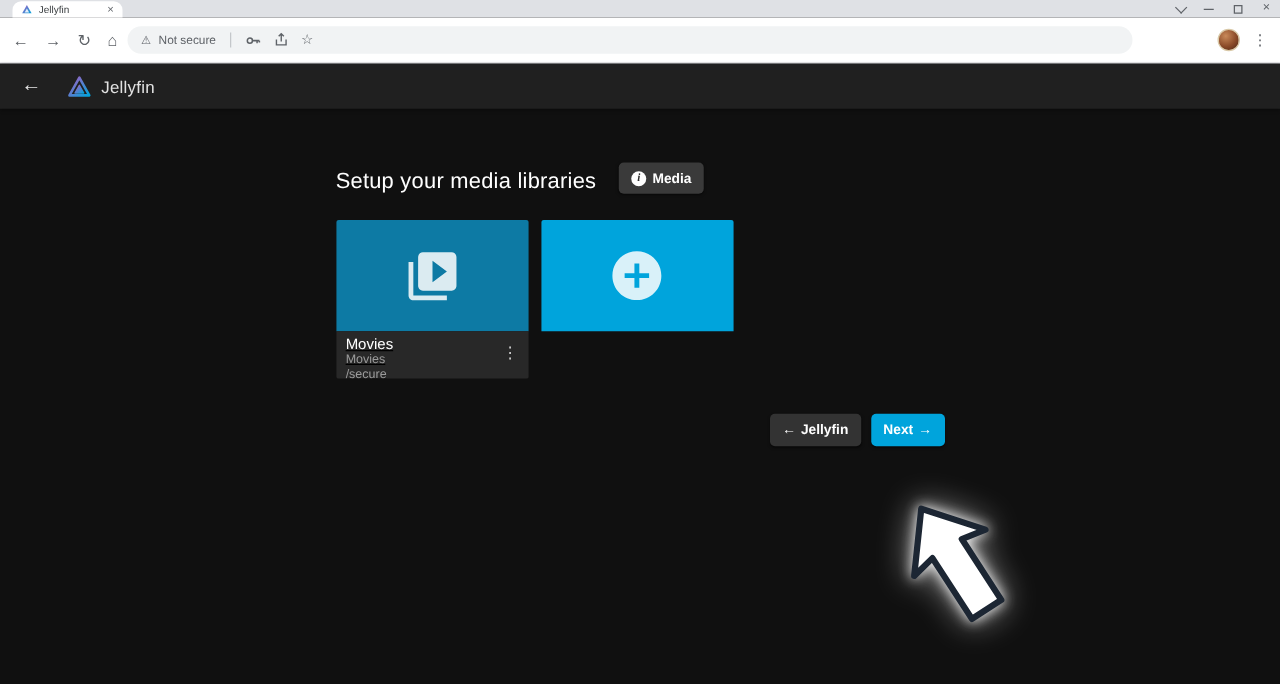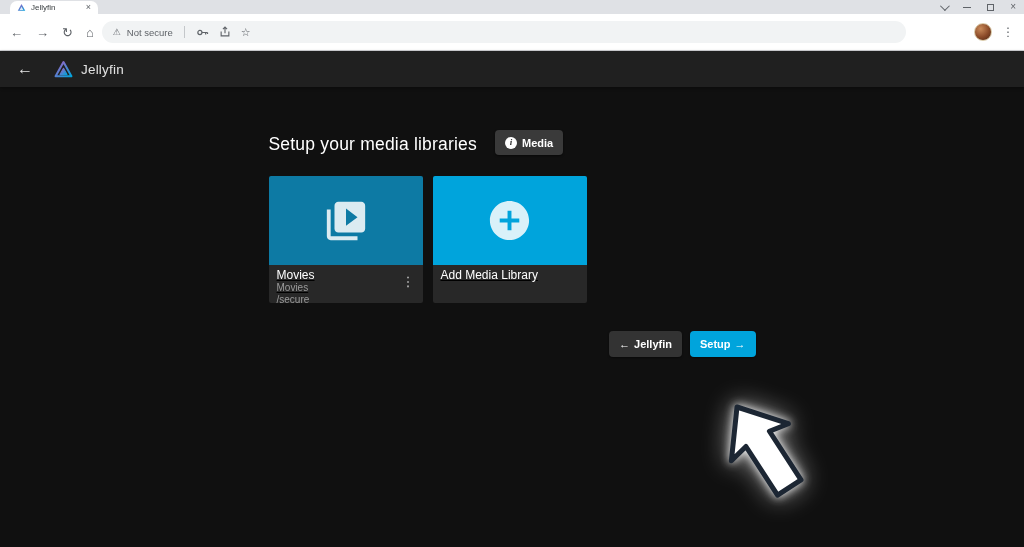--- a/index.html
+++ b/index.html
@@ -211,34 +211,31 @@
           <button class="card-menu">⋮</button>
         </div>
       </div>
 
       <div class="card">
         <div class="card-image add">
           <svg width="47" height="47" viewBox="0 0 24 24" fill="#ffffff">
             <path d="M12 2C6.48 2 2 6.48 2 12s4.48 10 10 10 10-4.48 10-10S17.52 2 12 2zm5 11h-4v4h-2v-4H7v-2h4V7h2v4h4v2z"></path>
           </svg>
         </div>
-        <div class="card-footer">
-          <div class="card-title">Add Media Library</div>
-        </div>
       </div>
 
     </div>
 
     <div class="buttons-row">
       <button class="btn btn-prev">
         <span class="arrow">←</span>
         <span>Jellyfin</span>
       </button>
       <button class="btn btn-next">
-        <span>Setup</span>
+        <span>Next</span>
         <span class="arrow">→</span>
       </button>
     </div>
   </div>
 
   <svg class="cursor-arrow" width="150" height="118" viewBox="0 0 150 118">
     <g transform="translate(57,14) rotate(-33)">
       <polygon points="0,0 -34,42 -14,38 -14,96 14,96 14,38 34,42" fill="#ffffff" stroke="#1c2633" stroke-width="5" stroke-linejoin="round"></polygon>
     </g>
   </svg>

